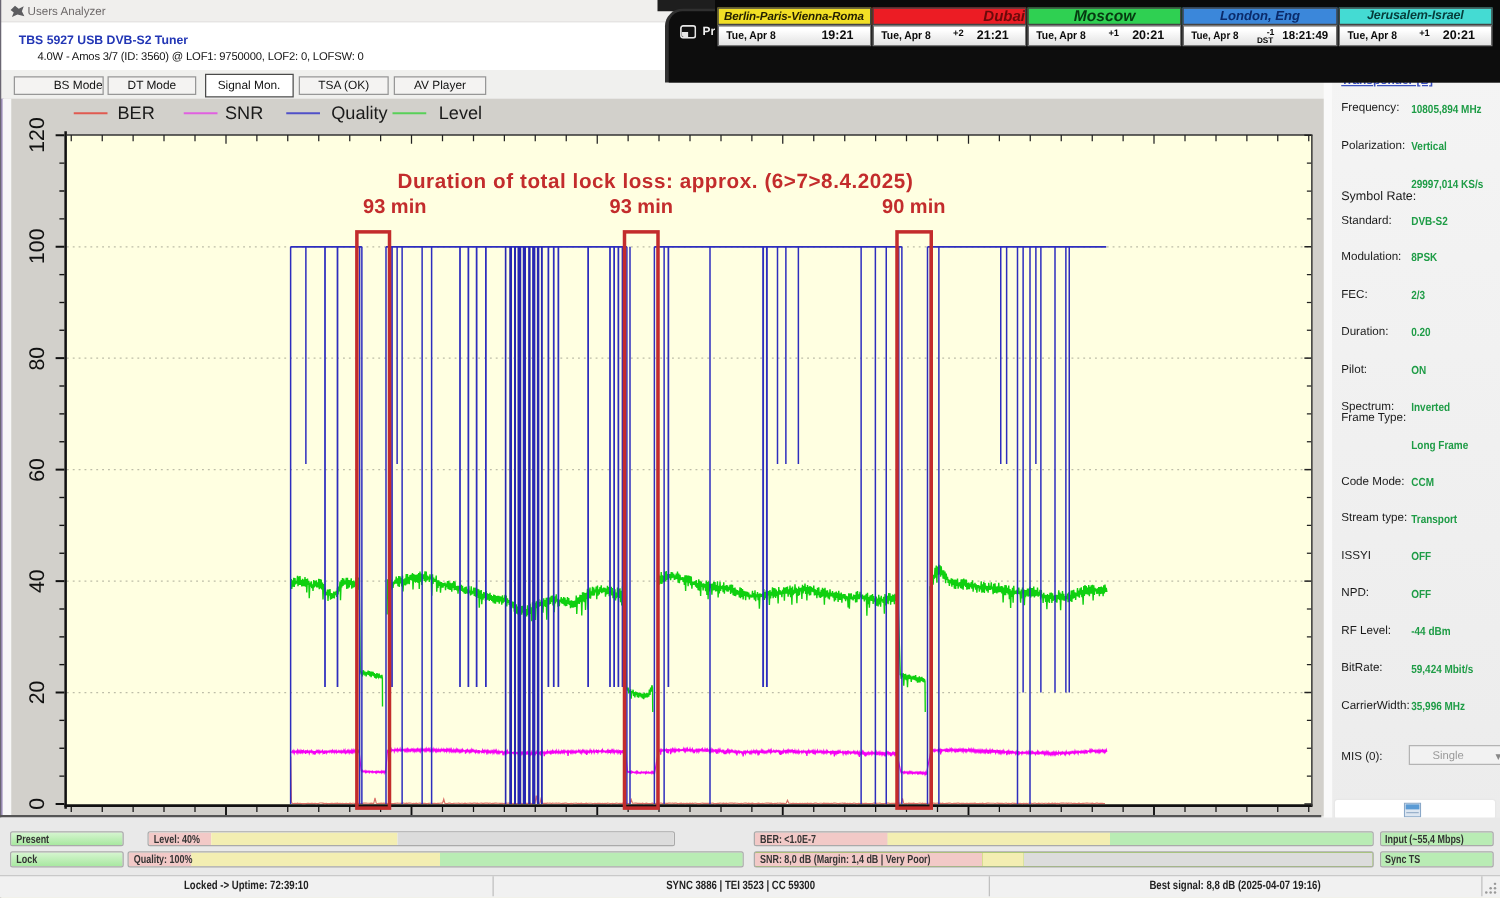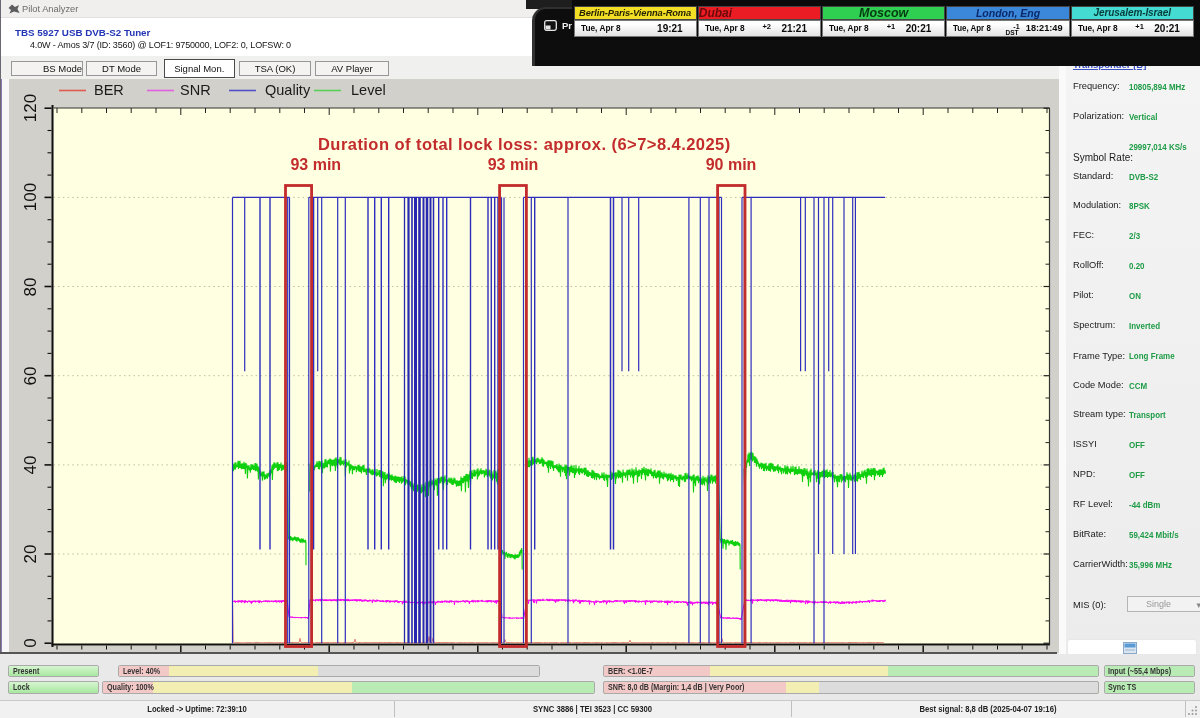--- a/index.html
+++ b/index.html
@@ -4,21 +4,21 @@
 *{margin:0;padding:0;box-sizing:border-box}
 html,body{width:1200px;height:718px;overflow:hidden;background:#ebebe9;font-family:"Liberation Sans",sans-serif;position:relative}
 .abs{position:absolute}
 </style></head>
 <body>
 
 <div class="abs" style="left:0;top:0;width:1200px;height:18px;background:#f0efed;border-bottom:1px solid #e2e1df">
   <svg width="12" height="10" style="position:absolute;left:8px;top:4px" viewBox="0 0 12 10">
     <path d="M0.5 4 L4 0.5 L7 3 L11 1 L9.5 5 L11.5 9 L6 7.5 L1.5 9.5 L3 6 Z" fill="#5d5d60"></path>
   </svg>
-  <div class="abs" style="left:22px;top:3.5px;font-size:9.3px;color:#6e6a6a">Pilot Analyzer</div>
+  <div class="abs" style="left:22px;top:3.5px;font-size:9.3px;color:#6e6a6a">Users Analyzer</div>
 </div>
 
 <div class="abs" style="left:0;top:18px;width:1200px;height:38px;background:#fff"></div>
 <div class="abs" style="left:15px;top:27px;font-size:9.8px;font-weight:700;color:#2236b5">TBS 5927 USB DVB-S2 Tuner</div>
 <div class="abs" style="left:30px;top:40px;font-size:9px;letter-spacing:-0.15px;color:#151515">4.0W - Amos 3/7 (ID: 3560) @ LOF1: 9750000, LOF2: 0, LOFSW: 0</div>
 
 <div class="abs" style="left:0;top:56px;width:1200px;height:23px;background:#f0f0ee"></div>
 <div class="abs" style="left:11px;top:61px;width:72px;height:15px;background:#f4f3f2;border:1px solid #979797;text-align:right;font-size:9.5px;line-height:13px;color:#111">BS Mode</div>
 <div class="abs" style="left:86px;top:61px;width:71px;height:15px;background:#f4f3f2;border:1px solid #979797;text-align:center;font-size:9.5px;line-height:13px;color:#111">DT Mode</div>
 <div class="abs" style="left:163.5px;top:58.5px;width:71.5px;height:19px;background:#fff;border:1px solid #4a4a4a;text-align:center;font-size:9.5px;line-height:17px;color:#111">Signal Mon.</div>
@@ -279,27 +279,27 @@
 <div style="position:absolute;left:1073px;top:110.85px;font-size:9.3px;color:#1a1a1a;white-space:nowrap">Polarization:</div>
 <div style="position:absolute;left:1129px;top:110.85px;font-size:9.4px;font-weight:700;color:#1e9c46;white-space:nowrap;transform:scaleX(0.85);transform-origin:0 0">Vertical</div>
 <div style="position:absolute;left:1073px;top:152px;font-size:10px;color:#1a1a1a;white-space:nowrap">Symbol Rate:</div>
 <div style="position:absolute;left:1129px;top:140.7px;font-size:9.4px;font-weight:700;color:#1e9c46;white-space:nowrap;transform:scaleX(0.85);transform-origin:0 0">29997,014 KS/s</div>
 <div style="position:absolute;left:1073px;top:170.54999999999998px;font-size:9.3px;color:#1a1a1a;white-space:nowrap">Standard:</div>
 <div style="position:absolute;left:1129px;top:170.54999999999998px;font-size:9.4px;font-weight:700;color:#1e9c46;white-space:nowrap;transform:scaleX(0.85);transform-origin:0 0">DVB-S2</div>
 <div style="position:absolute;left:1073px;top:200.39999999999998px;font-size:9.3px;color:#1a1a1a;white-space:nowrap">Modulation:</div>
 <div style="position:absolute;left:1129px;top:200.39999999999998px;font-size:9.4px;font-weight:700;color:#1e9c46;white-space:nowrap;transform:scaleX(0.85);transform-origin:0 0">8PSK</div>
 <div style="position:absolute;left:1073px;top:230.24999999999997px;font-size:9.3px;color:#1a1a1a;white-space:nowrap">FEC:</div>
 <div style="position:absolute;left:1129px;top:230.24999999999997px;font-size:9.4px;font-weight:700;color:#1e9c46;white-space:nowrap;transform:scaleX(0.85);transform-origin:0 0">2/3</div>
-<div style="position:absolute;left:1073px;top:260.09999999999997px;font-size:9.3px;color:#1a1a1a;white-space:nowrap">RollOff:</div>
+<div style="position:absolute;left:1073px;top:260.09999999999997px;font-size:9.3px;color:#1a1a1a;white-space:nowrap">Duration:</div>
 <div style="position:absolute;left:1129px;top:260.09999999999997px;font-size:9.4px;font-weight:700;color:#1e9c46;white-space:nowrap;transform:scaleX(0.85);transform-origin:0 0">0.20</div>
 <div style="position:absolute;left:1073px;top:289.95px;font-size:9.3px;color:#1a1a1a;white-space:nowrap">Pilot:</div>
 <div style="position:absolute;left:1129px;top:289.95px;font-size:9.4px;font-weight:700;color:#1e9c46;white-space:nowrap;transform:scaleX(0.85);transform-origin:0 0">ON</div>
 <div style="position:absolute;left:1073px;top:319.8px;font-size:9.3px;color:#1a1a1a;white-space:nowrap">Spectrum:</div>
 <div style="position:absolute;left:1129px;top:319.8px;font-size:9.4px;font-weight:700;color:#1e9c46;white-space:nowrap;transform:scaleX(0.85);transform-origin:0 0">Inverted</div>
-<div style="position:absolute;left:1073px;top:351px;font-size:9.3px;color:#1a1a1a;white-space:nowrap">Frame Type:</div>
+<div style="position:absolute;left:1073px;top:329px;font-size:9.3px;color:#1a1a1a;white-space:nowrap">Frame Type:</div>
 <div style="position:absolute;left:1129px;top:349.65000000000003px;font-size:9.4px;font-weight:700;color:#1e9c46;white-space:nowrap;transform:scaleX(0.85);transform-origin:0 0">Long Frame</div>
 <div style="position:absolute;left:1073px;top:379.50000000000006px;font-size:9.3px;color:#1a1a1a;white-space:nowrap">Code Mode:</div>
 <div style="position:absolute;left:1129px;top:379.50000000000006px;font-size:9.4px;font-weight:700;color:#1e9c46;white-space:nowrap;transform:scaleX(0.85);transform-origin:0 0">CCM</div>
 <div style="position:absolute;left:1073px;top:409.3500000000001px;font-size:9.3px;color:#1a1a1a;white-space:nowrap">Stream type:</div>
 <div style="position:absolute;left:1129px;top:409.3500000000001px;font-size:9.4px;font-weight:700;color:#1e9c46;white-space:nowrap;transform:scaleX(0.85);transform-origin:0 0">Transport</div>
 <div style="position:absolute;left:1073px;top:439.2000000000001px;font-size:9.3px;color:#1a1a1a;white-space:nowrap">ISSYI</div>
 <div style="position:absolute;left:1129px;top:439.2000000000001px;font-size:9.4px;font-weight:700;color:#1e9c46;white-space:nowrap;transform:scaleX(0.85);transform-origin:0 0">OFF</div>
 <div style="position:absolute;left:1073px;top:469.0500000000001px;font-size:9.3px;color:#1a1a1a;white-space:nowrap">NPD:</div>
 <div style="position:absolute;left:1129px;top:469.0500000000001px;font-size:9.4px;font-weight:700;color:#1e9c46;white-space:nowrap;transform:scaleX(0.85);transform-origin:0 0">OFF</div>
 <div style="position:absolute;left:1073px;top:498.90000000000015px;font-size:9.3px;color:#1a1a1a;white-space:nowrap">RF Level:</div>
@@ -385,21 +385,21 @@
   </svg>
   <div class="abs" style="left:30px;top:13px;font-size:9.5px;font-weight:600;color:#efefef;white-space:nowrap">Príkazový riadok</div>
 </div>
 
 <div class="abs" style="left:571.5px;top:0;width:628.5px;height:39.5px;background:#0a0a0a"></div>
 <div style="position:absolute;left:573.5px;top:5.5px;width:123.2px;height:14px;background:#f2df25;border:1px solid #444;box-sizing:border-box;text-align:center;font-size:9.3px;font-weight:700;font-style:italic;color:#231f00;line-height:12.5px;letter-spacing:-0.1px;white-space:nowrap;overflow:hidden">Berlin-Paris-Vienna-Roma</div>
 <div style="position:absolute;left:573.5px;top:19.5px;width:123.2px;height:17.2px;background:linear-gradient(#ffffff 20%,#e2e2e2);border:1px solid #777;box-sizing:border-box;color:#0a0a0a">
     <span style="position:absolute;left:6px;top:2.5px;font-size:9px;font-weight:700;white-space:nowrap;display:inline-block;transform:scaleX(0.92);transform-origin:0 0">Tue, Apr 8</span>
     <span style="position:absolute;right:13px;top:2px;font-size:10px;font-weight:700">19:21</span>
   </div>
-<div style="position:absolute;left:697.8px;top:5.5px;width:123.2px;height:14px;background:#ec1c24;border:1px solid #444;box-sizing:border-box;text-align:left;font-size:12px;font-weight:700;font-style:italic;color:#6b0a0a;line-height:12.5px;letter-spacing:0px;white-space:nowrap;overflow:hidden">Dubai</div>
+<div style="position:absolute;left:697.8px;top:5.5px;width:123.2px;height:14px;background:#ec1c24;border:1px solid #444;box-sizing:border-box;text-align:right;font-size:12px;font-weight:700;font-style:italic;color:#6b0a0a;line-height:12.5px;letter-spacing:0px;white-space:nowrap;overflow:hidden">Dubai</div>
 <div style="position:absolute;left:697.8px;top:19.5px;width:123.2px;height:17.2px;background:linear-gradient(#ffffff 20%,#e2e2e2);border:1px solid #777;box-sizing:border-box;color:#0a0a0a">
     <span style="position:absolute;left:6px;top:2.5px;font-size:9px;font-weight:700;white-space:nowrap;display:inline-block;transform:scaleX(0.92);transform-origin:0 0">Tue, Apr 8</span>
     <span style="position:absolute;right:49px;top:1.5px;font-size:7.5px;font-weight:700">+2</span>
     <span style="position:absolute;right:13px;top:2px;font-size:10px;font-weight:700">21:21</span>
   </div>
 <div style="position:absolute;left:822.1px;top:5.5px;width:123.2px;height:14px;background:#2fd052;border:1px solid #444;box-sizing:border-box;text-align:center;font-size:12.5px;font-weight:700;font-style:italic;color:#063a11;line-height:12.5px;letter-spacing:0px;white-space:nowrap;overflow:hidden">Moscow</div>
 <div style="position:absolute;left:822.1px;top:19.5px;width:123.2px;height:17.2px;background:linear-gradient(#ffffff 20%,#e2e2e2);border:1px solid #777;box-sizing:border-box;color:#0a0a0a">
     <span style="position:absolute;left:6px;top:2.5px;font-size:9px;font-weight:700;white-space:nowrap;display:inline-block;transform:scaleX(0.92);transform-origin:0 0">Tue, Apr 8</span>
     <span style="position:absolute;right:49px;top:1.5px;font-size:7.5px;font-weight:700">+1</span>
     <span style="position:absolute;right:13px;top:2px;font-size:10px;font-weight:700">20:21</span>

